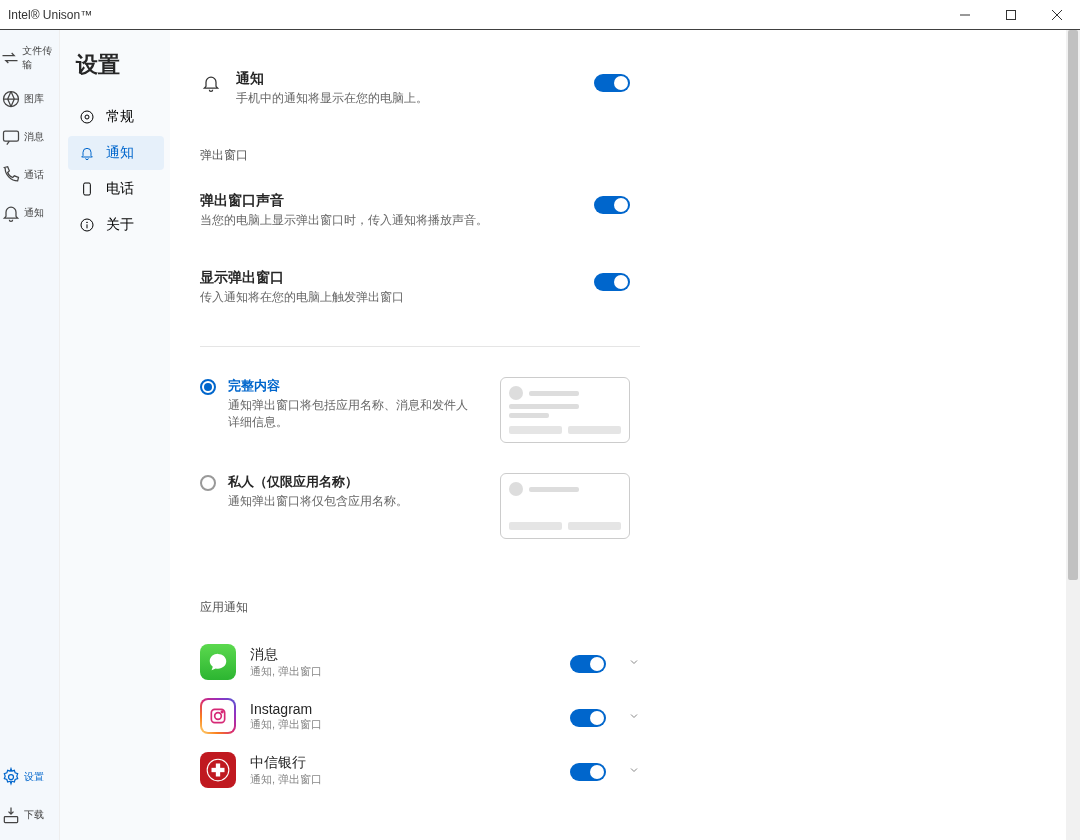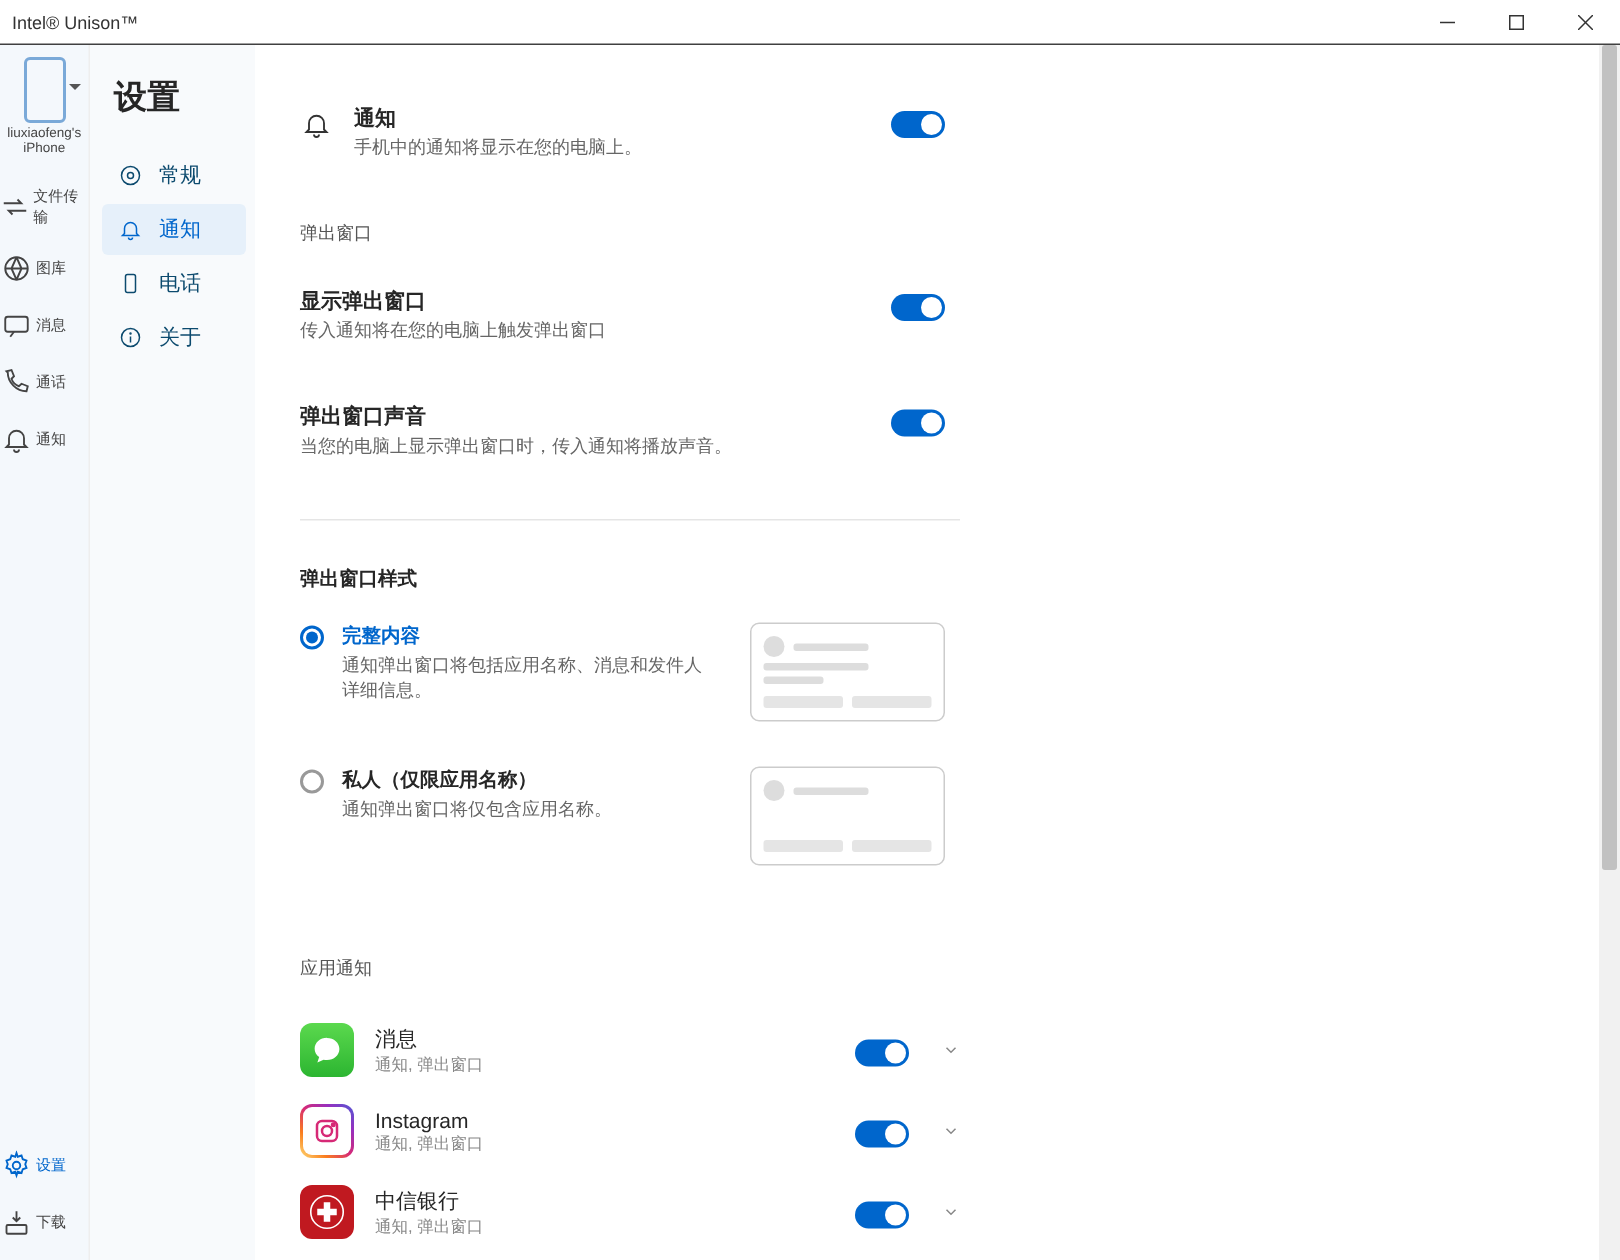--- a/index.html
+++ b/index.html
@@ -19,21 +19,21 @@
 .phone-icon::after { content: ""; position: absolute; right: -12px; top: 16px; border: 4px solid transparent; border-top-color: #555; }
 .sidebar-left .dev-label { font-size: 9px; color: #444; text-align: center; line-height: 1.1; margin-bottom: 10px; }
 .sl-item { display: flex; flex-direction: row; align-items: center; gap: 2px; padding: 6px 0; width: 100%; color: #444; }
 .sl-item.active { color: #0066cc; }
 .sl-item .ico { width: 22px; height: 22px; display: flex; align-items: center; justify-content: center; }
 .sl-item .lbl { font-size: 10px; }
 .sidebar-bottom { margin-top: auto; margin-bottom: 8px; display: flex; flex-direction: column; align-items: center; gap: 4px; width: 100%; }
 
 .sidebar-sub { width: 110px; background: #f8fafc; padding: 20px 0 0 8px; }
 .sidebar-sub h1 { font-size: 22px; font-weight: 700; color: #262626; margin: 0 0 20px 8px; }
-.sub-item { display: flex; align-items: center; gap: 10px; padding: 8px 10px; font-size: 14px; color: #0c4a6e; border-radius: 4px; margin-right: 6px; margin-bottom: 2px; }
+.sub-item { display: flex; align-items: center; gap: 10px; padding: 8px 10px; font-size: 14px; color: #000000; border-radius: 4px; margin-right: 6px; margin-bottom: 2px; }
 .sub-item.active { background: #e6f0fa; color: #0066cc; }
 .sub-item .sico { width: 18px; height: 18px; display: flex; align-items: center; justify-content: center; }
 
 .content { flex: 1; padding: 40px 0 0 30px; overflow: hidden; }
 .setting-row { display: flex; align-items: flex-start; gap: 14px; width: 430px; margin-bottom: 40px; }
 .setting-row .leading-ico { width: 22px; height: 22px; display: flex; align-items: center; justify-content: center; color: #333; margin-top: 2px; }
 .setting-text { flex: 1; }
 .setting-text .st-title { font-size: 14px; font-weight: 600; color: #262626; }
 .setting-text .st-desc { font-size: 12px; color: #666; margin-top: 2px; }
 .toggle { width: 36px; height: 18px; background: #0066cc; border-radius: 10px; position: relative; flex-shrink: 0; margin-top: 4px; }
@@ -94,24 +94,20 @@
           <line x1="0" y1="0" x2="10" y2="10" stroke="#333"></line>
           <line x1="10" y1="0" x2="0" y2="10" stroke="#333"></line>
         </svg>
       </div>
   </div>
 </div>
 
 <div class="app">
 
   <div class="sidebar-left">
-    <div style="display:flex;flex-direction:column;align-items:center;">
-      <div class="phone-icon"></div>
-      <div class="dev-label">liuxiaofeng's iPhone</div>
-    </div>
     <div class="sl-item">
       <span class="ico">
           <svg width="20" height="20" viewBox="0 0 24 24" fill="none" stroke="currentColor" stroke-width="1.5">
             <path d="M3 9h14l-3-3M21 15H7l3 3"></path>
           </svg>
         </span>
       <span class="lbl">文件传输</span>
     </div>
     <div class="sl-item">
       <span class="ico">
@@ -219,39 +215,38 @@
       <div class="setting-text">
         <div class="st-title">通知</div>
         <div class="st-desc">手机中的通知将显示在您的电脑上。</div>
       </div>
       <div class="toggle"></div>
     </div>
 
     <div class="settings-block">
       <div class="section-title thin">弹出窗口</div>
 
+      <div class="setting-row">
+        <div class="setting-text">
+          <div class="st-title">弹出窗口声音</div>
+          <div class="st-desc">当您的电脑上显示弹出窗口时，传入通知将播放声音。</div>
+        </div>
+        <div class="toggle"></div>
+      </div>
+
       <div class="setting-row" style="margin-left:0;">
         <div class="setting-text">
           <div class="st-title">显示弹出窗口</div>
           <div class="st-desc">传入通知将在您的电脑上触发弹出窗口</div>
         </div>
         <div class="toggle"></div>
       </div>
 
-      <div class="setting-row">
-        <div class="setting-text">
-          <div class="st-title">弹出窗口声音</div>
-          <div class="st-desc">当您的电脑上显示弹出窗口时，传入通知将播放声音。</div>
-        </div>
-        <div class="toggle"></div>
-      </div>
-
       <div class="divider"></div>
 
-      <div class="section-title">弹出窗口样式</div>
 
       <div class="radio-row">
         <div class="radio selected"></div>
         <div class="radio-text">
           <div class="rt-title selected">完整内容</div>
           <div class="rt-desc">通知弹出窗口将包括应用名称、消息和发件人详细信息。</div>
         </div>
         <div class="preview-card">
           <div class="phead">
               <div class="pavatar"></div>

